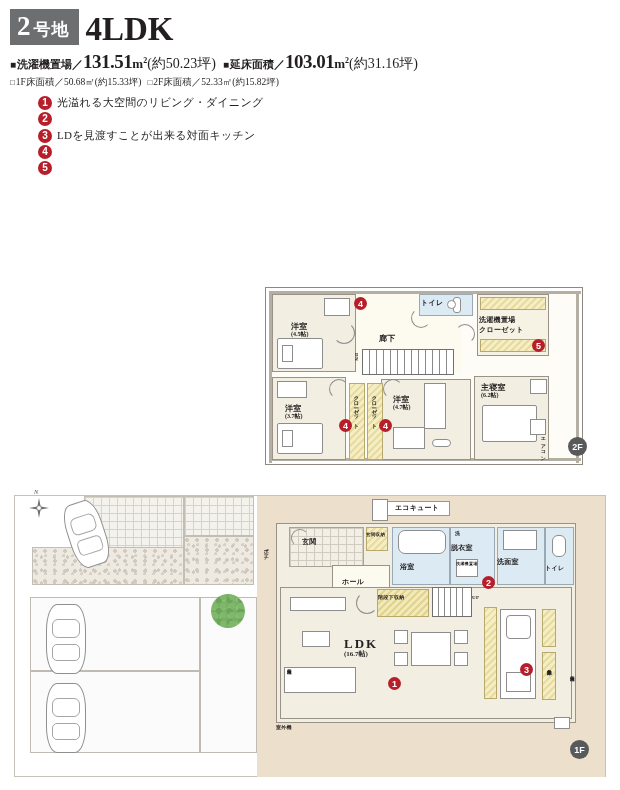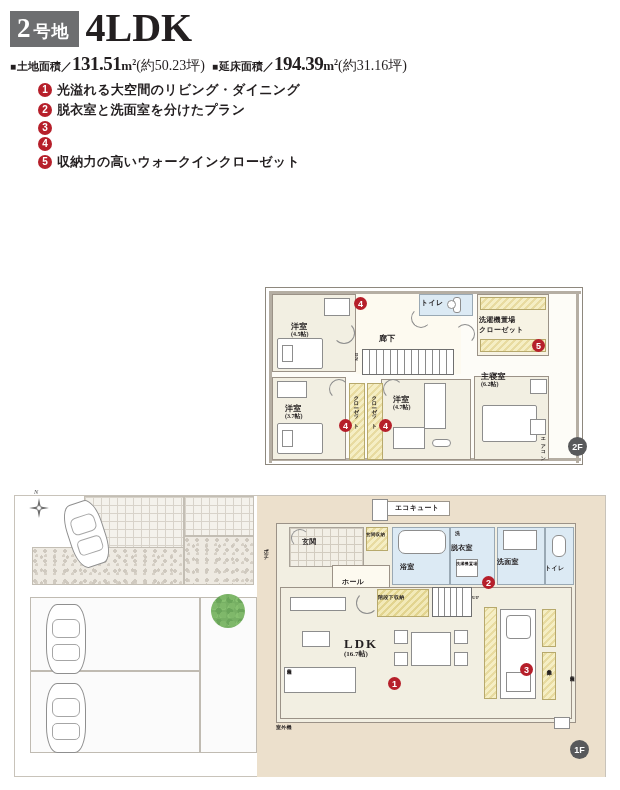--- a/index.html
+++ b/index.html
@@ -37,21 +37,21 @@
     line-height: 1;
     padding: 4px 9px 5px 7px;
     letter-spacing: 1px;
     display: flex;
     align-items: baseline;
     gap: 2px;
   }
   .lot-badge .num { font-size: 27px; }
   .lot-badge .suffix { font-size: 17px; letter-spacing: 1px; }
   .ldk-big {
-    font-size: 40px;
+    font-size: 33px;
     font-weight: bold;
     line-height: 0.95;
     letter-spacing: 0px;
     font-family: Liberation Serif, serif;
   }
 
   
   .area-line1 {
     margin-top: 6px;
     display: flex;
@@ -104,22 +104,22 @@
     font-size: 10px;
     font-weight: bold;
     display: flex;
     align-items: center;
     justify-content: center;
     flex: 0 0 auto;
     font-family: "Liberation Sans", sans-serif;
     line-height: 1;
   }
   .feat-txt {
-    font-size: 13px;
-    font-weight: bold;
+    font-size: 11px;
+    font-weight: normal;
     letter-spacing: 0.3px;
   }
 
   
   .plan { position: absolute; }
   .rm {
     position: absolute;
     border: 1.2px solid #9b9287;
     background: #f2efe2;
   }
@@ -324,52 +324,54 @@
   <div class="lot-row">
     <div class="lot-badge">
       <span class="num">2</span>
       <span class="suffix">号地</span>
     </div>
     <div class="ldk-big">4LDK</div>
   </div>
 
   <div class="area-line1">
     <span class="sq">■</span>
-    <span class="lbl">土地面積／</span>
+    <span class="lbl">洗濯機置場／</span>
     <span class="bignum">131.51</span>
     <span class="unit"><span>m</span><sup>2</sup></span>
     <span class="tsubo">(約50.23坪)</span>
     <span class="gap"></span>
     <span class="sq">■</span>
     <span class="lbl">延床面積／</span>
-    <span class="bignum">194.39</span>
+    <span class="bignum">103.01</span>
     <span class="unit"><span>m</span><sup>2</sup></span>
     <span class="tsubo">(約31.16坪)</span>
   </div>
 
+  <div class="area-line2">
+    <span class="sq-o">□</span><span>1F床面積／50.68㎡(約15.33坪)</span><span class="spacer"></span><span class="sq-o">□</span><span>2F床面積／52.33㎡(約15.82坪)</span>
+  </div>
 
 
   <div id="features">
     <div class="feat">
       <span class="feat-num">1</span>
       <span class="feat-txt">光溢れる大空間のリビング・ダイニング</span>
     </div>
     <div class="feat">
       <span class="feat-num">2</span>
-      <span class="feat-txt">脱衣室と洗面室を分けたプラン</span>
     </div>
     <div class="feat">
       <span class="feat-num">3</span>
+      <span class="feat-txt">LDを見渡すことが出来る対面キッチン</span>
     </div>
     <div class="feat">
       <span class="feat-num">4</span>
     </div>
     <div class="feat">
       <span class="feat-num">5</span>
-      <span class="feat-txt">収納力の高いウォークインクローゼット</span>
     </div>
   </div>
 </div>
 
 <div id="plan2f" class="plan">
   <div class="inner">
 
     <div class="wall" style="left:0;top:0;width:312px;height:3px;"></div>
     <div class="wall" style="left:0;bottom:0;width:312px;height:3px;"></div>
     <div class="wall" style="left:0;top:0;width:3px;height:172px;"></div>
@@ -439,21 +441,21 @@
     <div class="badge" style="left:70px;top:128px;">4</div>
 
     <div class="closet" style="left:98px;top:92px;width:16px;height:77px;"></div>
     <div class="txt vert" style="left:102px;top:100px;font-size:5.5px;">クローゼット</div>
     <div class="badge" style="left:110px;top:128px;">4</div>
 
     <div class="rm" style="left:205px;top:85px;width:75px;height:84px;"></div>
     <div class="furn" style="left:261px;top:88px;width:17px;height:15px;"></div>
     <div class="furn" style="left:213px;top:114px;width:55px;height:37px;border-radius:2px;"></div>
     <div class="furn" style="left:261px;top:128px;width:16px;height:16px;"></div>
-    <div class="txt" style="left:212px;top:82px;width:56px;">
+    <div class="txt" style="left:212px;top:93px;width:56px;">
       <span>主寝室</span><span class="sub">(6.2帖)</span>
     </div>
     <div class="txt vert" style="left:271px;top:143px;font-size:5px;">エアコン</div>
 
     <div class="door-arc" style="left:64px;top:31px;width:22px;height:22px;border-color:#8d8d8d;border-top-color:transparent;border-left-color:transparent;"></div>
     <div class="door-arc" style="left:142px;top:17px;width:20px;height:20px;border-color:#8d8d8d;border-top-color:transparent;border-right-color:transparent;"></div>
     <div class="door-arc" style="left:186px;top:33px;width:20px;height:20px;border-color:#8d8d8d;border-bottom-color:transparent;border-left-color:transparent;"></div>
     <div class="door-arc" style="left:60px;top:88px;width:20px;height:20px;border-color:#8d8d8d;border-bottom-color:transparent;border-right-color:transparent;"></div>
     <div class="door-arc" style="left:114px;top:88px;width:20px;height:20px;border-color:#8d8d8d;border-bottom-color:transparent;border-right-color:transparent;"></div>
   </div>

